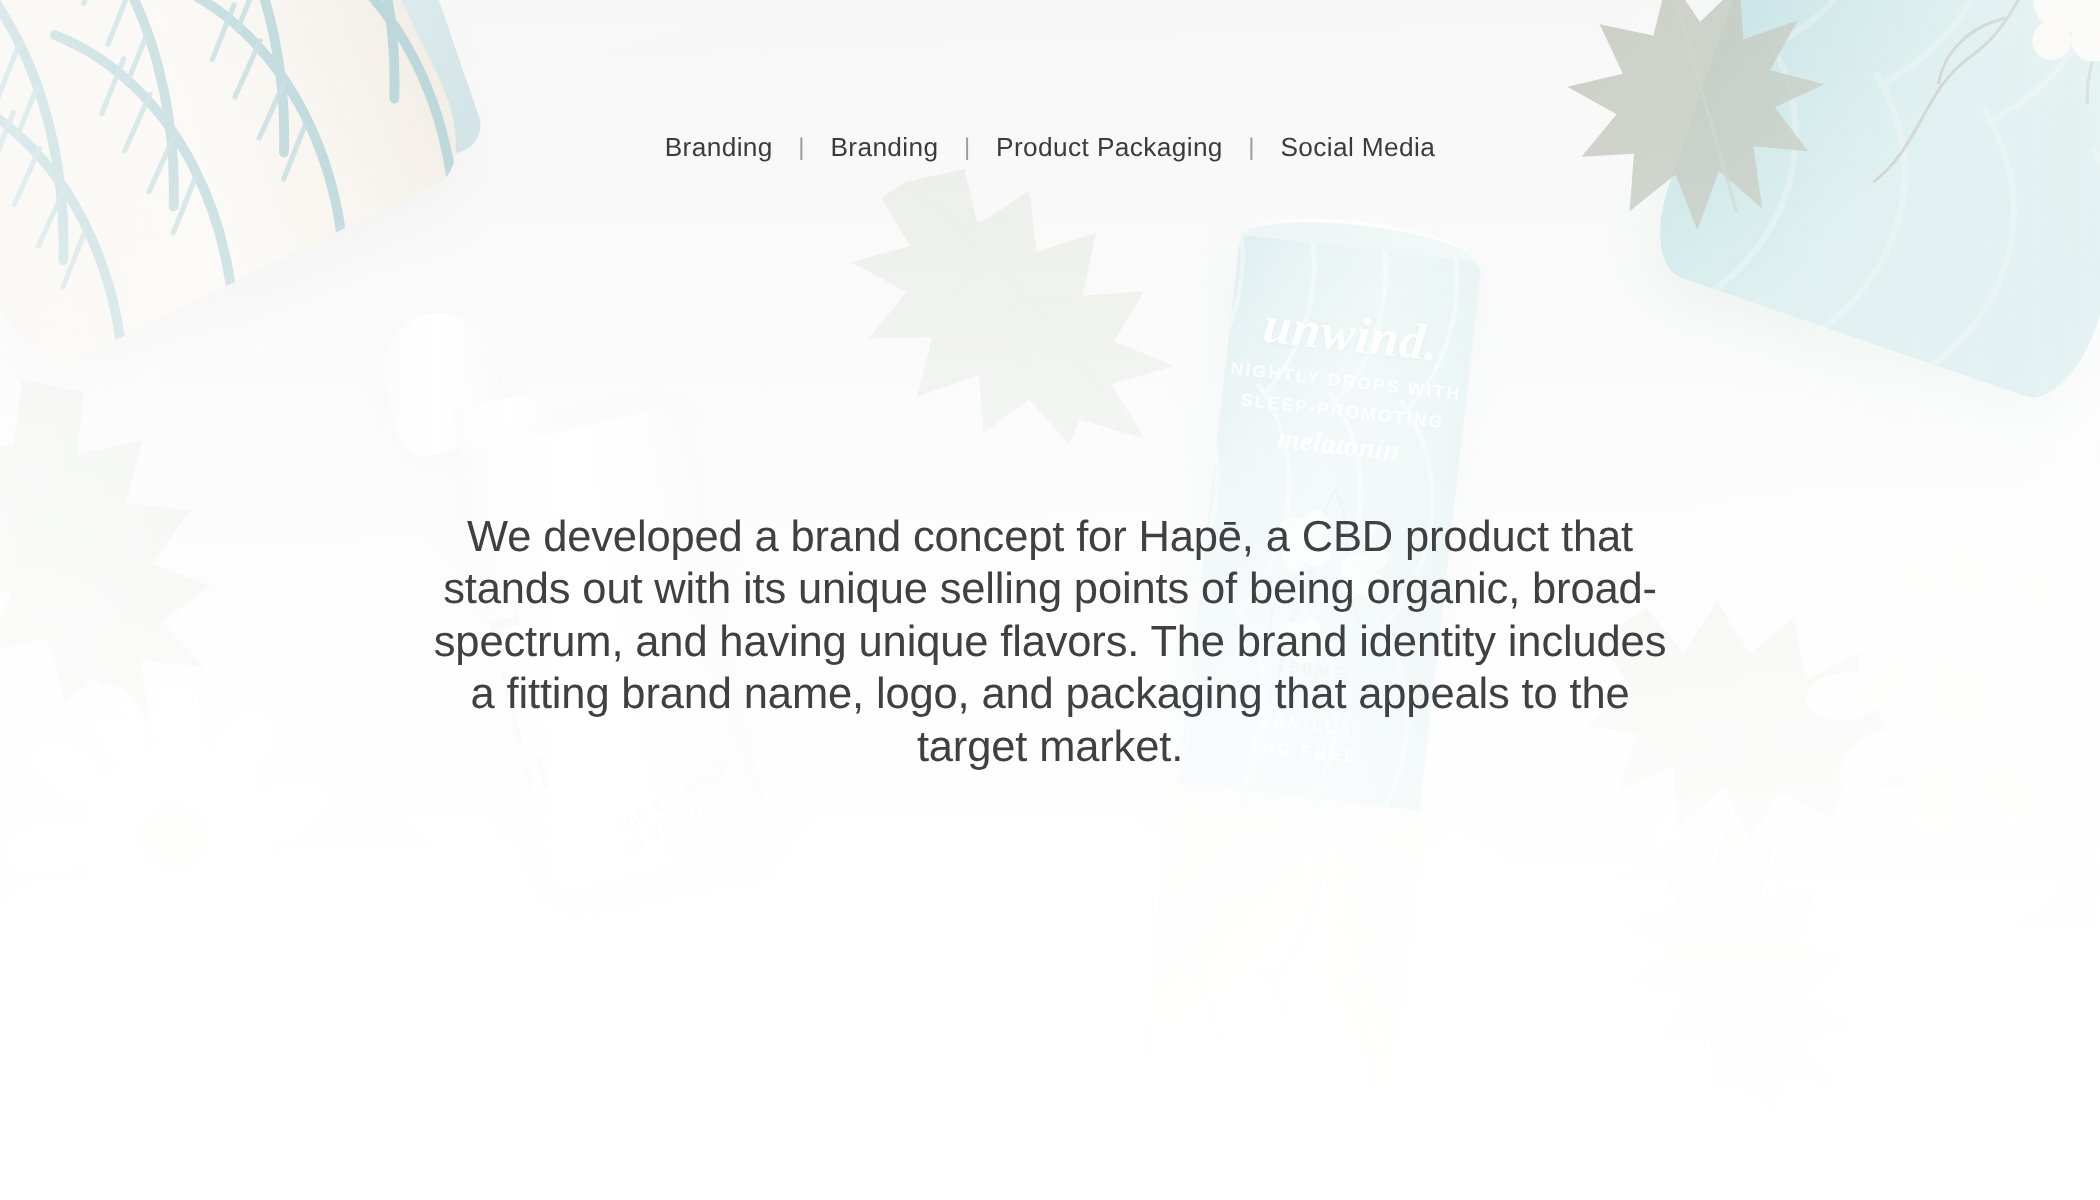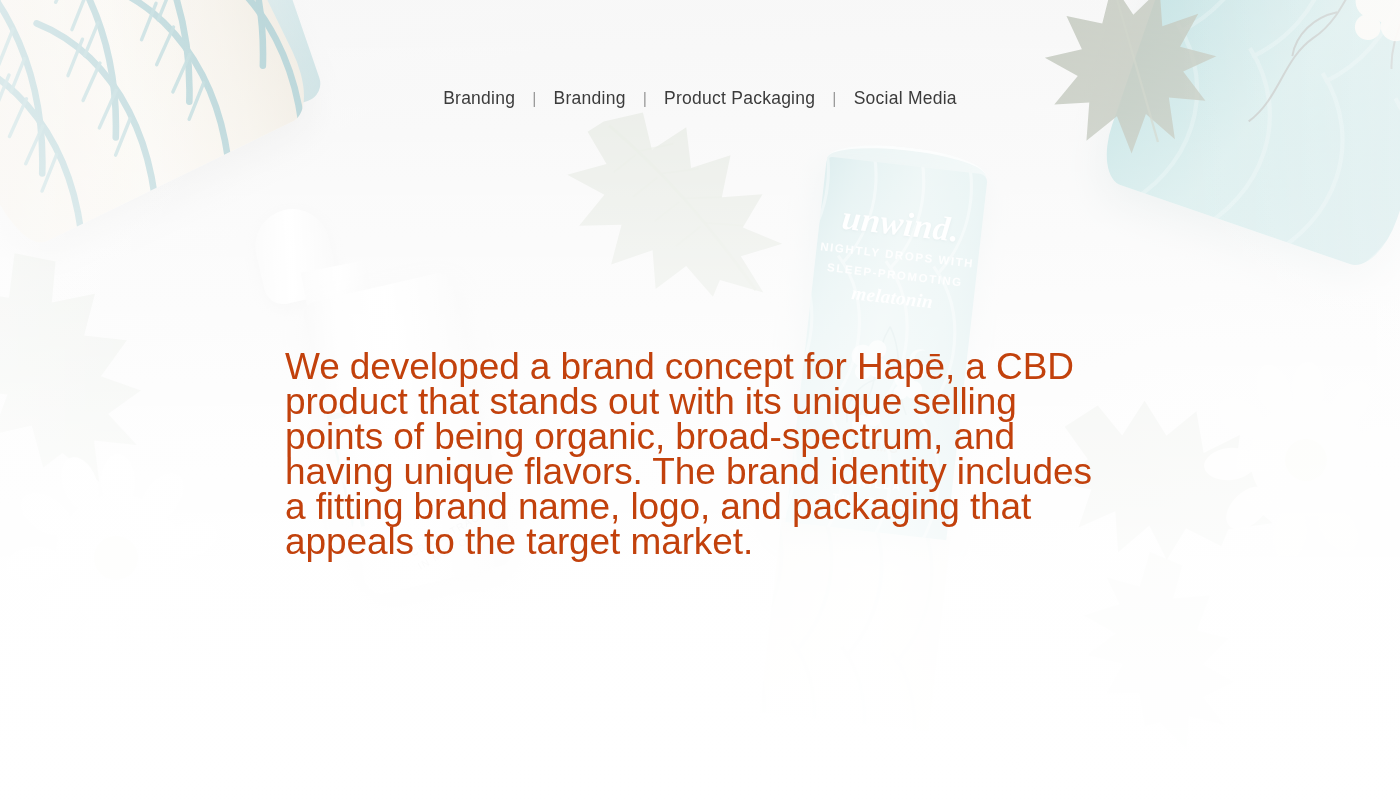--- a/index.html
+++ b/index.html
@@ -272,22 +272,23 @@
     padding: 0 13px;
     font-size: 16px;
   }
 
   .blurb {
     position: absolute;
     left: 50%;
     top: 312px;
     transform: translateX(-50%);
     width: 830px;
-    color: #c2410c;
-    font-size: 37px;
+    text-align: center;
+    color: #404040;
+    font-size: 29px;
     line-height: 35px;
     letter-spacing: -0.1px;
     font-weight: 400;
   }
 </style>
 </head>
 <body>
 
 <div class="stage">
 

